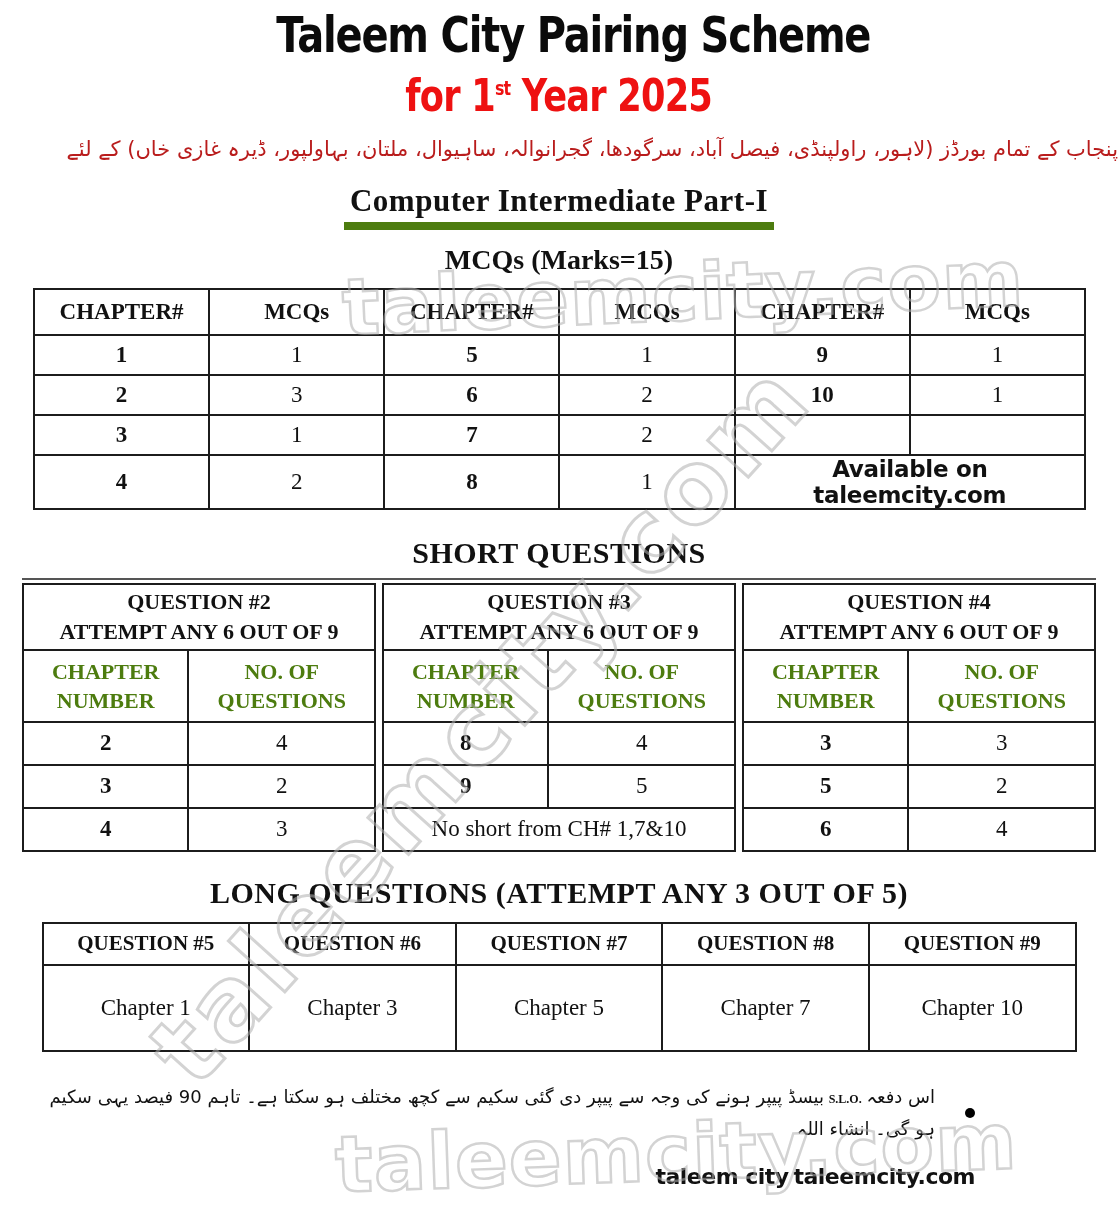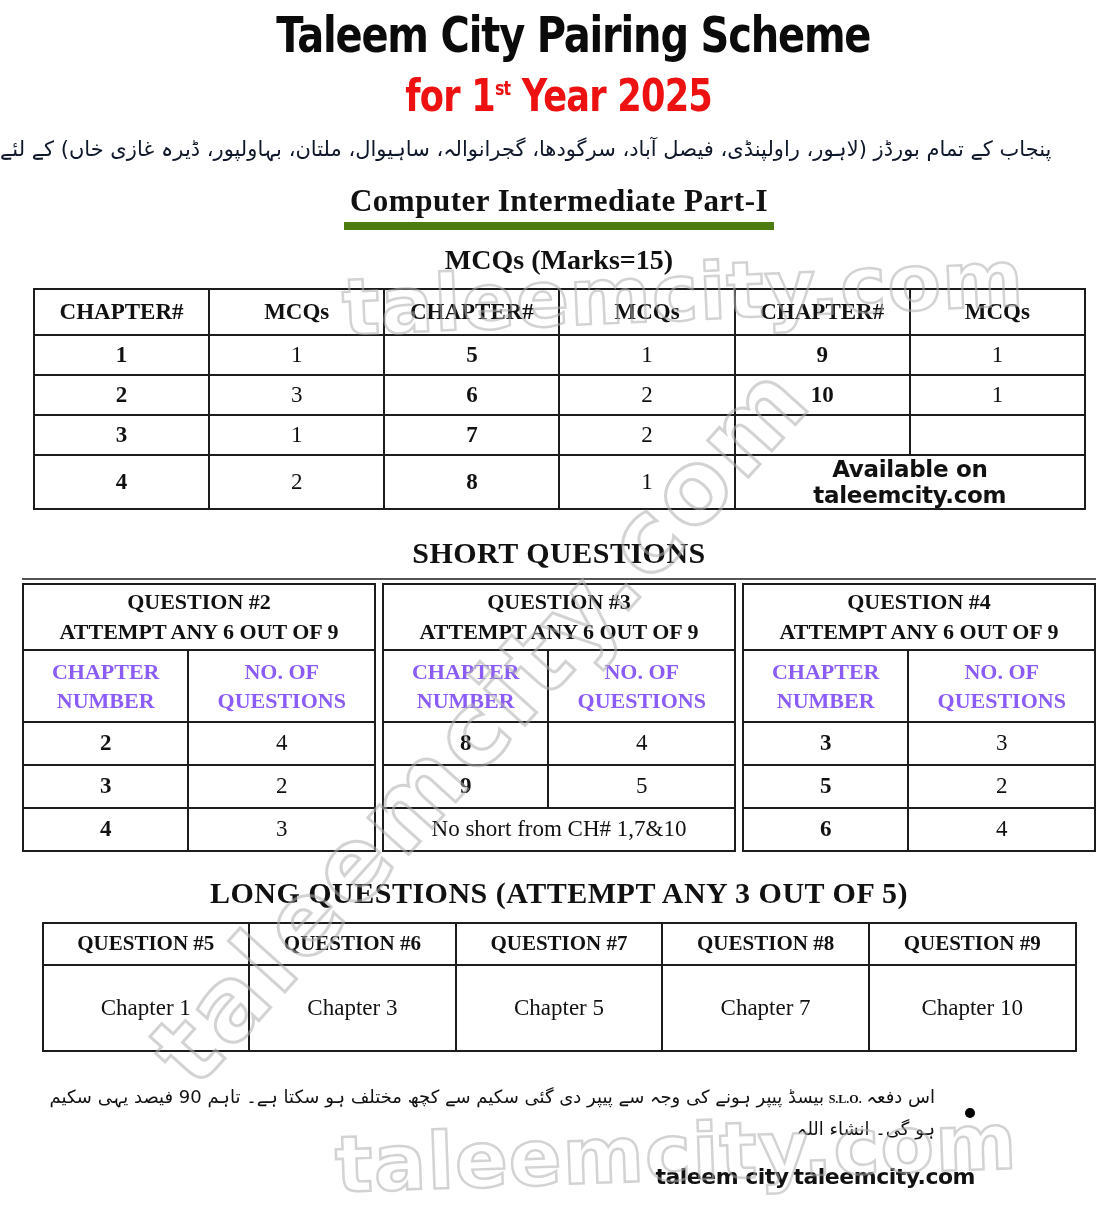--- a/index.html
+++ b/index.html
@@ -17,21 +17,21 @@
   }
   .sub-wrap { display:flex; justify-content:center; }
   .sub-title {
     font-family:"DejaVu Sans", sans-serif; font-weight:800; font-size:44px;
     letter-spacing:-1px; color:#ee1111; transform:scaleX(0.80); transform-origin:center;
     white-space:nowrap; line-height:50px;
   }
   .sub-title sup { font-size:45%; vertical-align:super; }
   .urdu-line {
     margin-top:8px; font-family:"DejaVu Sans", sans-serif; font-size:21px;
-    direction:rtl; text-align:left; color:#0f172a; line-height:40px;
+    direction:rtl; text-align:right; color:#b91c1c; line-height:40px;
   }
   .section-title-wrap { margin-top:14px; text-align:center; }
   .section-title {
     display:inline-block; font-size:31px; font-weight:bold; letter-spacing:0.5px;
     border-bottom:8px solid #4d7c0f; padding:0 6px 3px 6px;
   }
   .mcqs-heading { margin-top:14px; font-size:28px; font-weight:bold; text-align:center; }
 
   
   table { border-collapse:collapse; }
@@ -47,21 +47,21 @@
     letter-spacing:-0.3px; text-align:center;
   }
 
   
   .sq-heading { margin-top:26px; font-size:30px; font-weight:bold; letter-spacing:0.5px; text-align:center; }
   .sq-topline { width:1074px; height:2px; background:#555; margin:8px auto 3px auto; }
   .sq-row { width:1074px; margin:0 auto; display:flex; gap:6px; }
   .sq { flex:1 1 0; table-layout:fixed; }
   .sq .c1 { width:47%; } .sq .c2 { width:53%; }
   .sq-title-cell { height:64px; font-size:22px; font-weight:bold; line-height:30px; }
-  .sq th.red { height:70px; font-size:22px; font-weight:bold; color:#8b5cf6; white-space:pre-line; line-height:29px; }
+  .sq th.red { height:70px; font-size:22px; font-weight:bold; color:#4d7c0f; white-space:pre-line; line-height:29px; }
   .sq td { height:41px; font-size:23px; }
   .note-cell { font-size:22px; }
 
   
   .lq-heading { margin-top:24px; font-size:30px; font-weight:bold; letter-spacing:0.5px; text-align:center; }
   .lq-table { width:1035px; margin:12px auto 0 auto; table-layout:fixed; }
   .lq-table th { height:40px; font-size:21px; font-weight:bold; }
   .lq-table td { height:84px; font-size:23px; }
 
   

